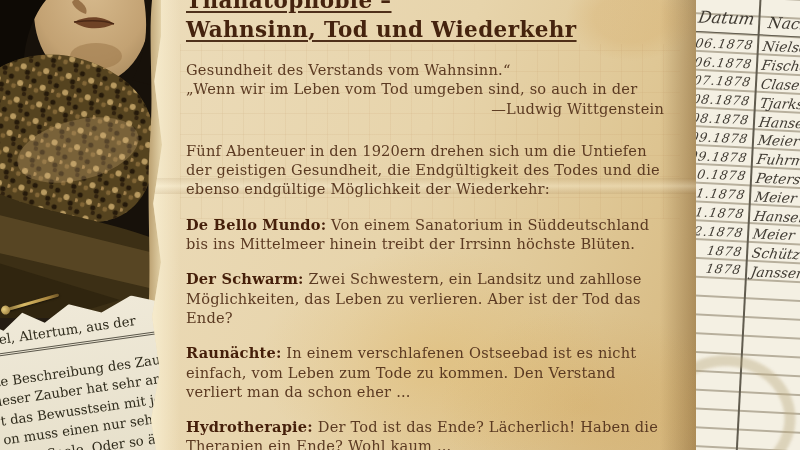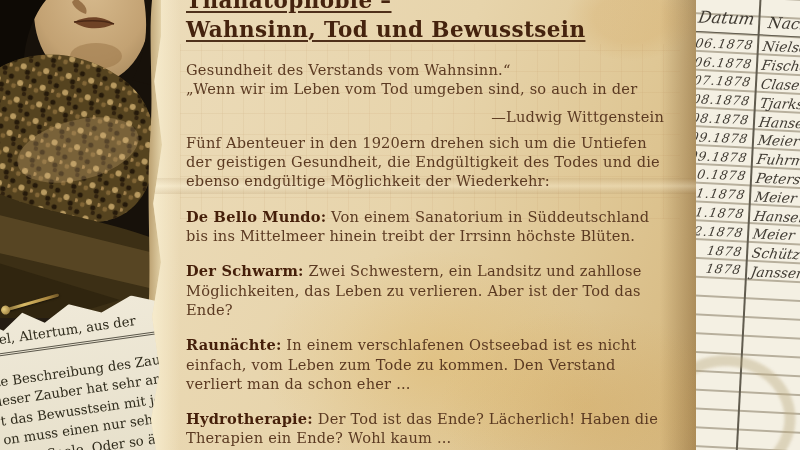--- a/index.html
+++ b/index.html
@@ -62,22 +62,22 @@
   .crease{position:absolute;left:0;right:0;top:178px;height:16px;
     background:linear-gradient(180deg, rgba(130,92,45,.10), rgba(255,248,225,.30) 50%, rgba(130,92,45,.12));}
   .content{position:absolute;left:36px;right:24px;top:0;color:#5b3a22;
            font-size:14.6px;line-height:19.3px;letter-spacing:.2px;}
   .title{margin:-14px 0 0;font-size:21.5px;line-height:29px;font-weight:bold;color:#45230e;letter-spacing:.4px;}
   .t-line{display:block;white-space:nowrap;}
   .u{text-decoration:underline;text-decoration-thickness:2px;text-underline-offset:3px;
      text-decoration-color:rgba(62,30,10,.9);}
   .quote{margin-top:16px;}
   .quote-line{white-space:nowrap;}
-  .attrib{text-align:right;max-width:478px;margin-top:8px;padding-right:2px;}
-  .intro{margin-top:7px;max-width:478px;}
+  .attrib{text-align:right;max-width:478px;margin-top:0;padding-right:2px;}
+  .intro{margin-top:23px;max-width:478px;}
   .adv{margin-top:10px;max-width:478px;}
   .adv p{margin:16px 0 11px;}
   .adv b{color:#451f0a;}
 </style>
 </head>
 <body>
 
 <div class="screen">
 
   <div class="ledger">
@@ -195,21 +195,21 @@
         <div class="line">itanten und Labo</div>
       </div>
   </div>
 
   <div class="parchment">
     <div class="grid-tex"></div>
     <div class="crease"></div>
     <div class="content">
       <h1 class="title">
         <span class="t-line"><span class="u">Thanatophobie –</span></span>
-        <span class="t-line"><span class="u">Wahnsinn, Tod und Bewusstsein</span></span>
+        <span class="t-line"><span class="u">Wahnsinn, Tod und Wiederkehr</span></span>
       </h1>
       <div class="quote">
         <div class="quote-line">Gesundheit des Verstands vom Wahnsinn.“</div>
         <div class="quote-line">„Wenn wir im Leben vom Tod umgeben sind, so auch in der</div>
         <div class="attrib">—Ludwig Wittgenstein</div>
       </div>
       <p class="intro">Fünf Abenteuer in den 1920ern drehen sich um die Untiefen der geistigen Gesundheit, die Endgültigkeit des Todes und die ebenso endgültige Möglichkeit der Wiederkehr:</p>
       <div class="adv">
           <p><b>De Bello Mundo:</b> <span>Von einem Sanatorium in Süddeutschland bis ins Mittelmeer hinein treibt der Irrsinn höchste Blüten.</span></p>
           <p><b>Der Schwarm:</b> <span>Zwei Schwestern, ein Landsitz und zahllose Möglichkeiten, das Leben zu verlieren. Aber ist der Tod das Ende?</span></p>

